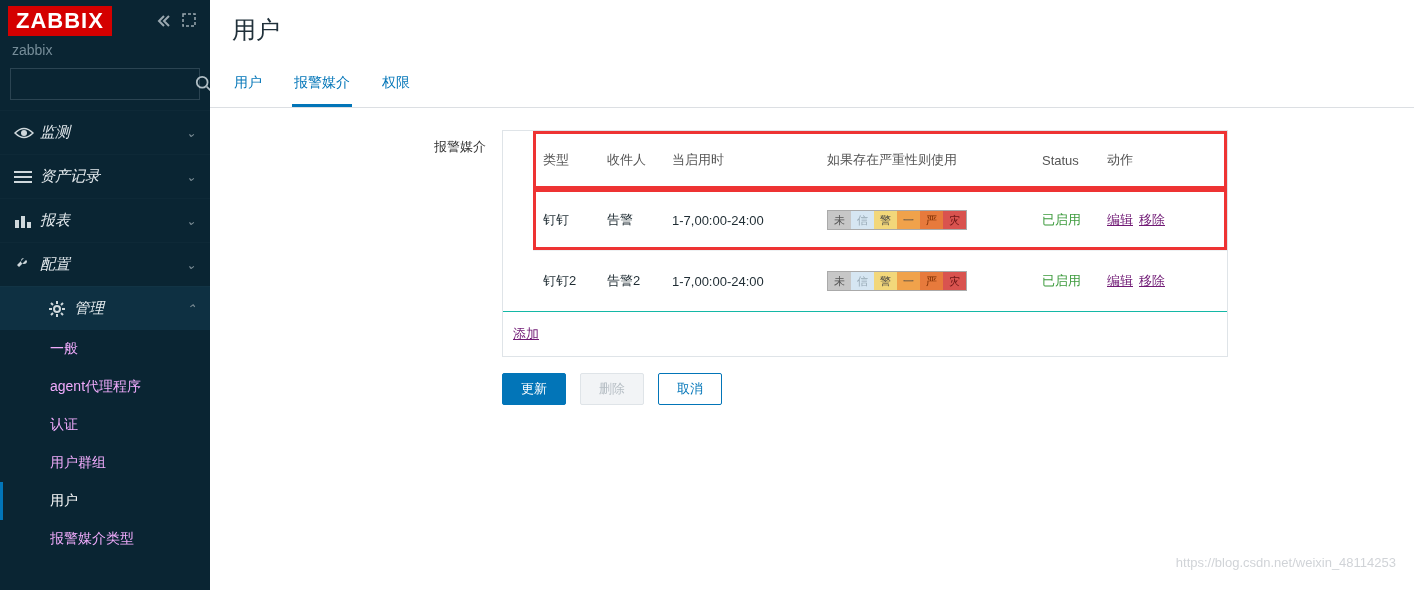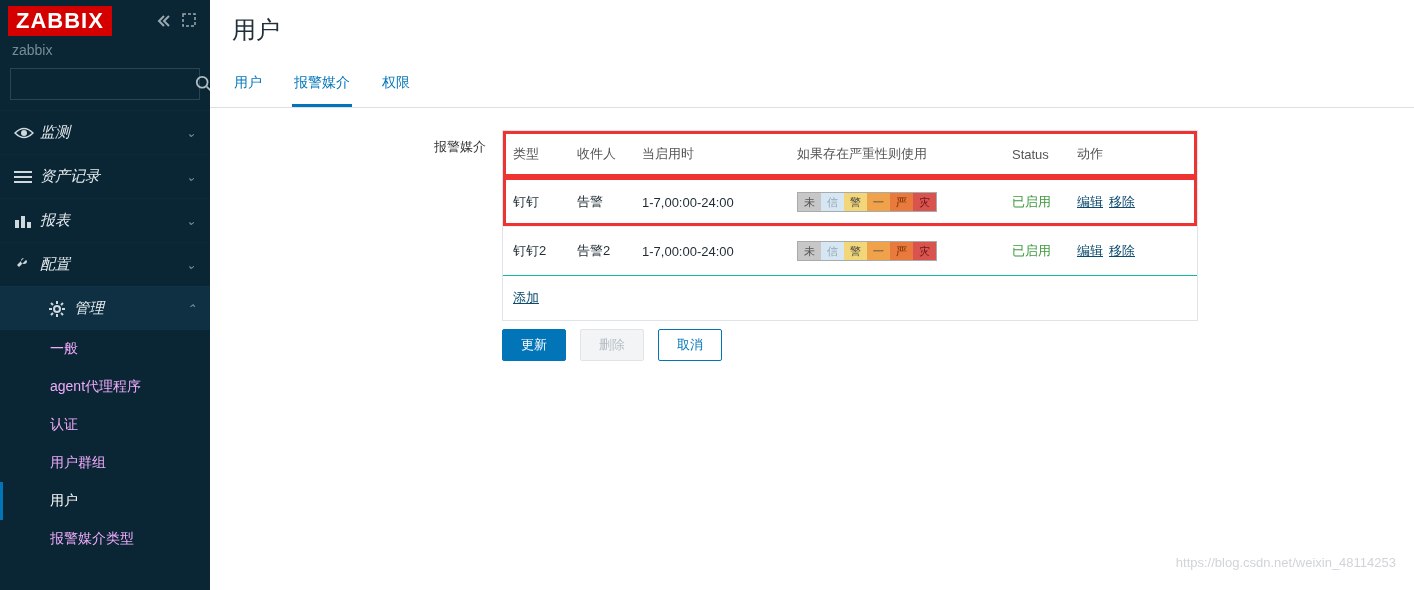--- a/index.html
+++ b/index.html
@@ -27,44 +27,44 @@
 .main { flex: 1; background: #fff; display: flex; flex-direction: column; min-width: 0; }
 .page-title { font-size: 24px; padding: 14px 22px 18px 22px; color: #20303a; }
 .tabs { display: flex; gap: 28px; padding: 0 22px; border-bottom: 1px solid #dcdfe3; }
 .tab { font-size: 14px; color: #0275b8; padding: 10px 2px 12px 2px; cursor: pointer; }
 .tab.active { color: #0275b8; border-bottom: 3px solid #0275b8; font-weight: 500; }
 .content { padding: 22px; }
 .form-row { display: flex; align-items: flex-start; }
 .form-label { width: 270px; text-align: right; padding-right: 16px; font-size: 13px; color: #333; padding-top: 8px; }
 
 .media-table { border: 1px solid #dfe4e8; font-size: 13px; min-width: 680px; }
-.media-table .thead, .media-table .trow { display: grid; grid-template-columns: 64px 65px 155px 215px 65px 110px; align-items: center; padding: 14px 10px; }
+.media-table .thead, .media-table .trow { display: grid; grid-template-columns: 64px 65px 155px 215px 65px 110px; align-items: center; padding: 20px 10px; margin-left: 30px; }
 .media-table .thead { color: #555; background: #fff; }
 .media-table .trow { border-top: 1px solid #eef1f3; }
 .media-table .tfoot { padding: 13px 10px; border-top: 1px solid #14b8a6; }
 .th { font-weight: normal; }
-.link { color: #0c4a6e; cursor: pointer; text-decoration: underline; }
+.link { color: #701a75; cursor: pointer; text-decoration: underline; }
 .link-nou { color: #0275b8; cursor: pointer; }
 .status-on { color: #3c9a3c; }
 
 .sev-strip { display: flex; border: 1px solid #aaa; width: 140px; height: 20px; }
 .sev { flex:1; display:flex; align-items:center; justify-content:center; font-size:11px; color:#444; }
 .sev.s0 { background:#c7c7c7; color:#555;}
 .sev.s1 { background:#d6e6f2; color:#96a8b4;}
 .sev.s2 { background:#f2d77a; }
 .sev.s3 { background:#f0a24b; }
 .sev.s4 { background:#e77a3c; color:#772; color:#5a2;  color:#7a2c00;}
 .sev.s4 { background:#e77a3c; color:#7a2c00;}
 .sev.s5 { background:#d9534f; color:#6a0;  color:#6a1515;}
 
 .highlight-row { outline: 3px solid #e33; outline-offset: -3px; }
 
 .actions-col a { margin-right: 6px; }
 
-.btn-row { margin-top: 8px; display: flex; gap: 14px; }
+.btn-row { margin-top: 16px; display: flex; gap: 14px; }
 .btn { font-size: 13px; padding: 6px 18px; border-radius: 2px; cursor: pointer; }
 .btn-primary { background: #0275b8; color: #fff; border: 1px solid #0275b8; }
 .btn-outline { background: #fff; color: #0275b8; border: 1px solid #0275b8; }
 .btn-disabled { background: #f2f4f6; color: #b6bec4; border: 1px solid #dfe4e8; cursor: not-allowed; }
 
 .watermark { position: absolute; right: 18px; bottom: 20px; color: rgba(120,130,140,0.35); font-size: 13px; }
 
 svg { display:block; }
 </style>
 </head>

